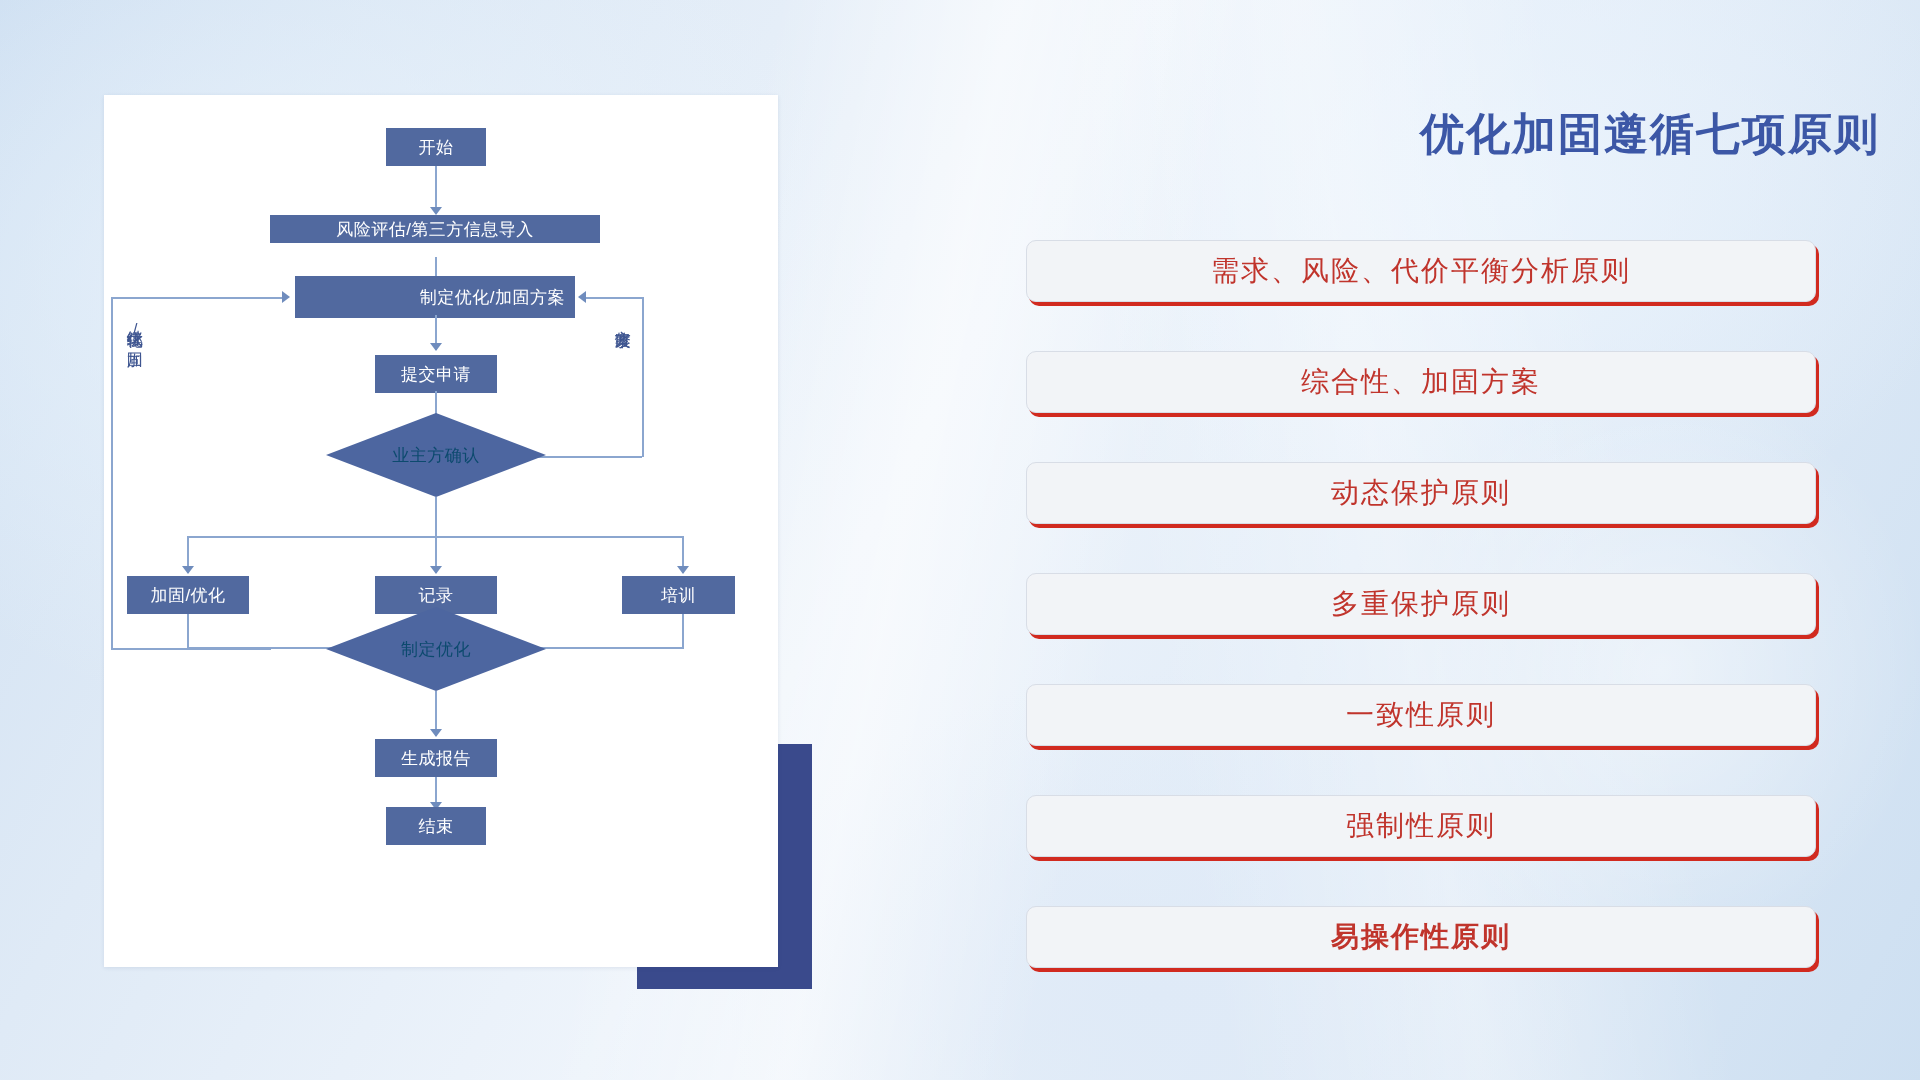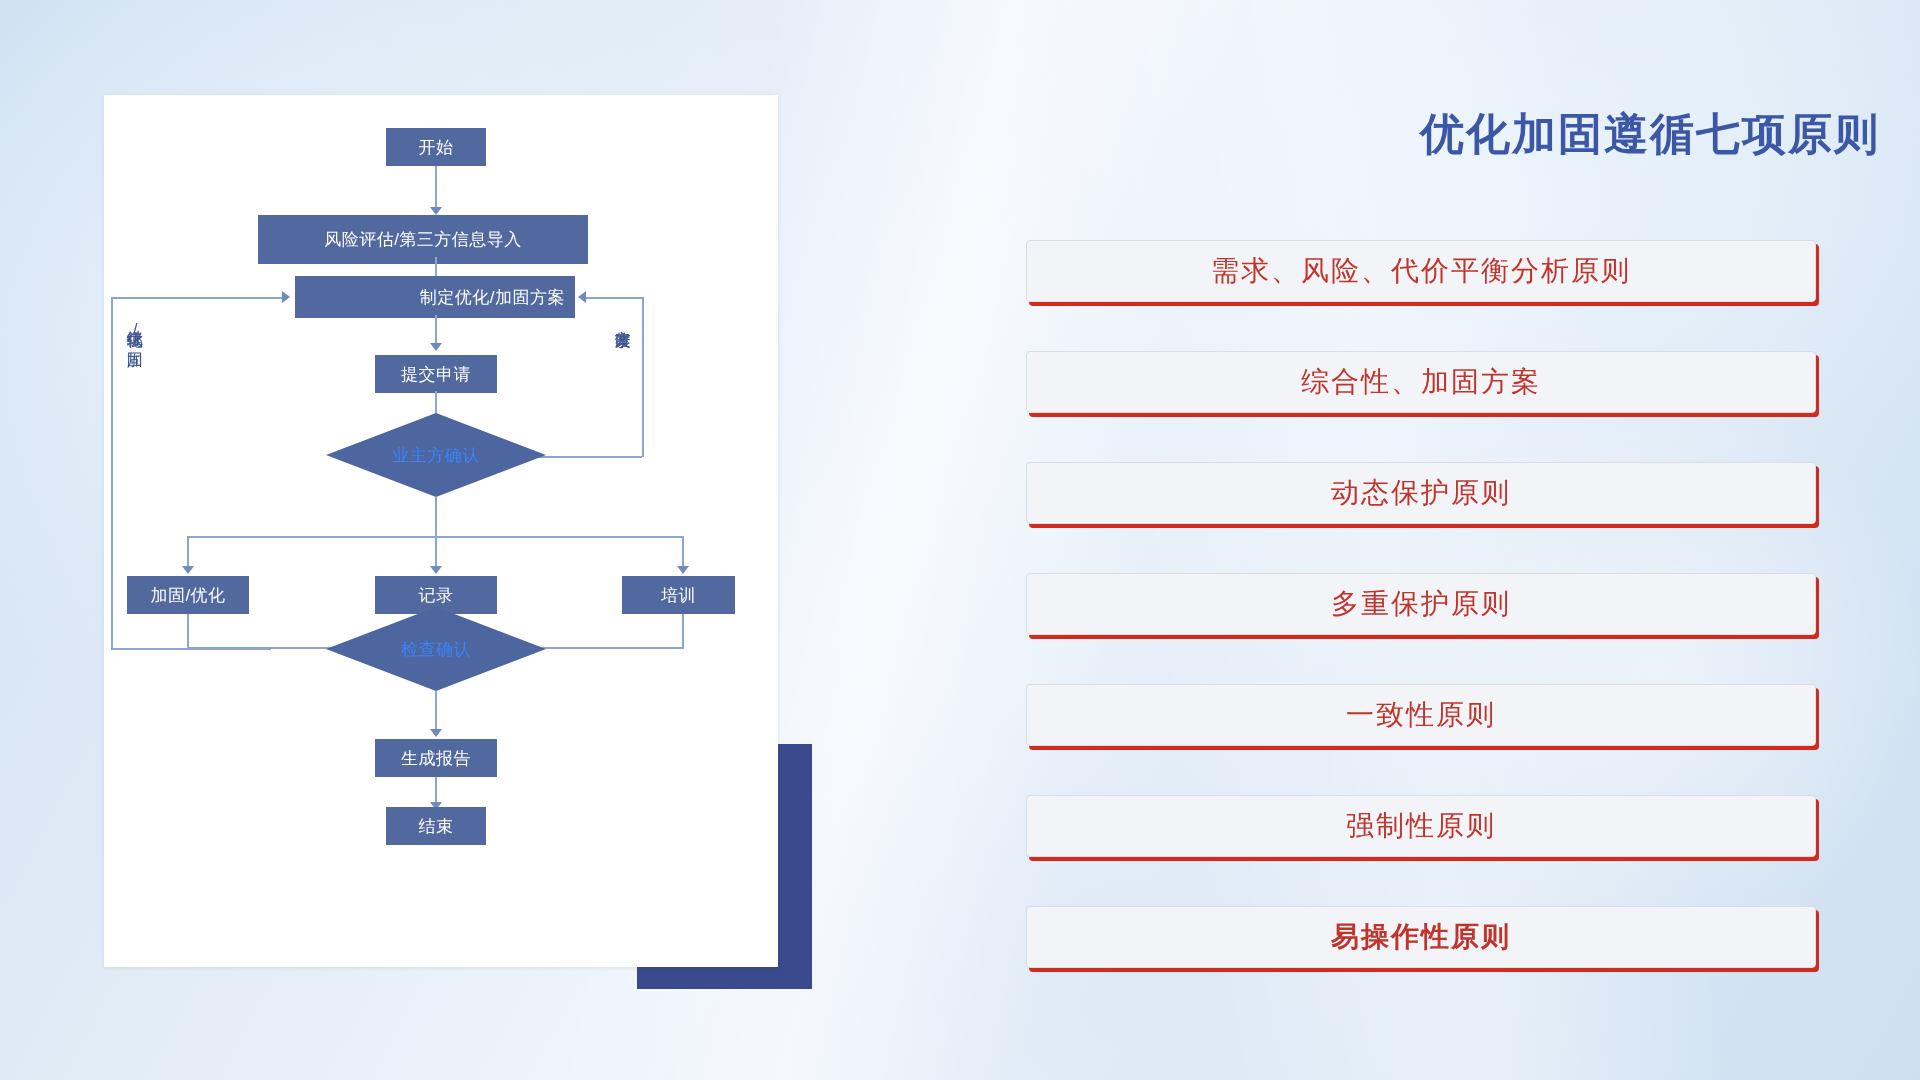--- a/index.html
+++ b/index.html
@@ -76,21 +76,21 @@
   }
   .diamond .dshape{
     position:absolute;
     left:0; top:0;
     width:100%; height:100%;
     background:#4d66a0;
     clip-path: polygon(50% 0%, 100% 50%, 50% 100%, 0% 50%);
   }
   .diamond .dlabel{
     position:relative;
-    color:#3b82f6;
+    color:#0c4a6e;
     font-size:17px;
     letter-spacing:.5px;
   }
 
   
   .ln{ position:absolute; background:#8ba6cf; }
   .lnv{ width:1.5px; }
   .lnh{ height:1.5px; }
   .arrow-down{
     position:absolute;
@@ -134,21 +134,21 @@
     color:#3c57a6;
     letter-spacing:2px;
   }
   .pill{
     position:absolute;
     left:1026px;
     width:790px;
     height:62px;
     background:#f2f4f7;
     border:1px solid #d8dde6;
-    border-radius:4px;
+    border-radius:10px;
     display:flex;
     align-items:center;
     justify-content:center;
     color:#c0342c;
     font-size:28px;
     letter-spacing:2px;
     box-shadow: 3px 4px 0 0 #d12a1f;
     box-sizing:border-box;
   }
 </style>
@@ -161,21 +161,21 @@
 
   <div class="chart-card">
     <div class="chart-inner">
 
       <div class="node" style="left:282px; top:33px; width:100px; height:38px;">
         <span>开始</span>
       </div>
       <div class="ln lnv" style="left:331px; top:71px; height:44px;"></div>
       <div class="arrow-down" style="left:326px; top:112px;"></div>
 
-      <div class="node" style="left:154px; top:120px; width:330px; height:49px;">
+      <div class="node" style="left:166px; top:120px; width:330px; height:28px;">
         <span>风险评估/第三方信息导入</span>
       </div>
       <div class="ln lnv" style="left:331px; top:162px; height:40px;"></div>
       <div class="arrow-down" style="left:326px; top:195px;"></div>
 
       <div class="node" style="left:191px; top:178px; width:280px; height:42px; top:181px;justify-content:flex-end;">
         <span>制定优化/加固方案</span>
       </div>
 
       <div class="ln lnv" style="left:7px; top:202px; height:352px;"></div>
@@ -228,21 +228,21 @@
 
       <div class="ln lnv" style="left:83px; top:519px; height:34px;"></div>
       <div class="ln lnv" style="left:331px; top:519px; height:34px;"></div>
       <div class="ln lnv" style="left:578px; top:519px; height:34px;"></div>
       <div class="ln lnh" style="left:83px; top:552px; width:497px;"></div>
       <div class="ln lnv" style="left:331px; top:552px; height:40px;"></div>
       <div class="arrow-down" style="left:326px; top:585px;"></div>
 
       <div class="diamond" style="left:222px; top:510px; width:220px; height:84px; top:512px;">
         <div class="dshape"></div>
-        <div class="dlabel">检查确认</div>
+        <div class="dlabel">制定优化</div>
       </div>
 
       <div class="ln lnv" style="left:331px; top:596px; height:45px;"></div>
       <div class="arrow-down" style="left:326px; top:634px;"></div>
 
       <div class="node" style="left:271px; top:644px; width:122px; height:38px;">
         <span>生成报告</span>
       </div>
 
       <div class="ln lnv" style="left:331px; top:682px; height:32px;"></div>

